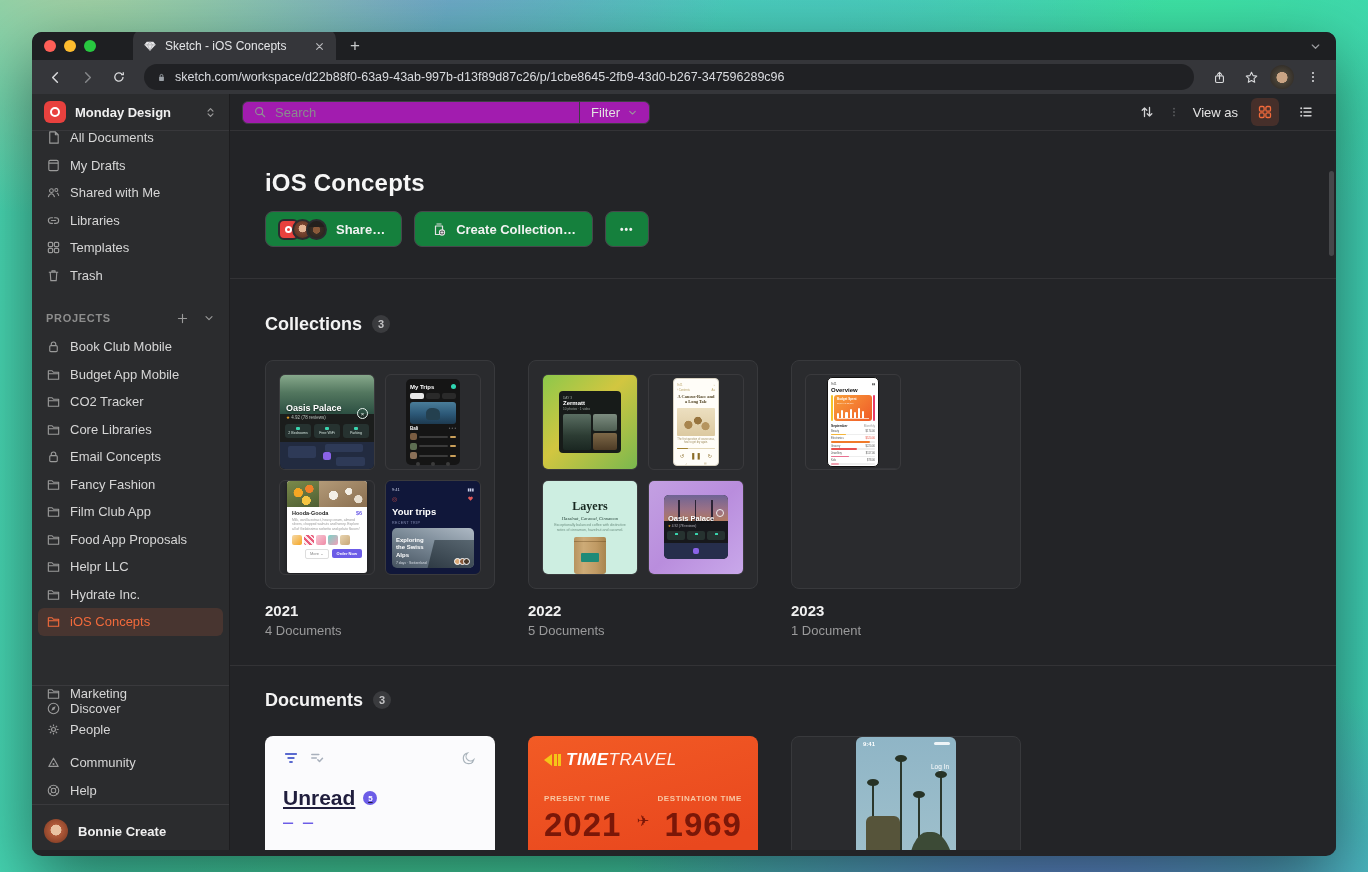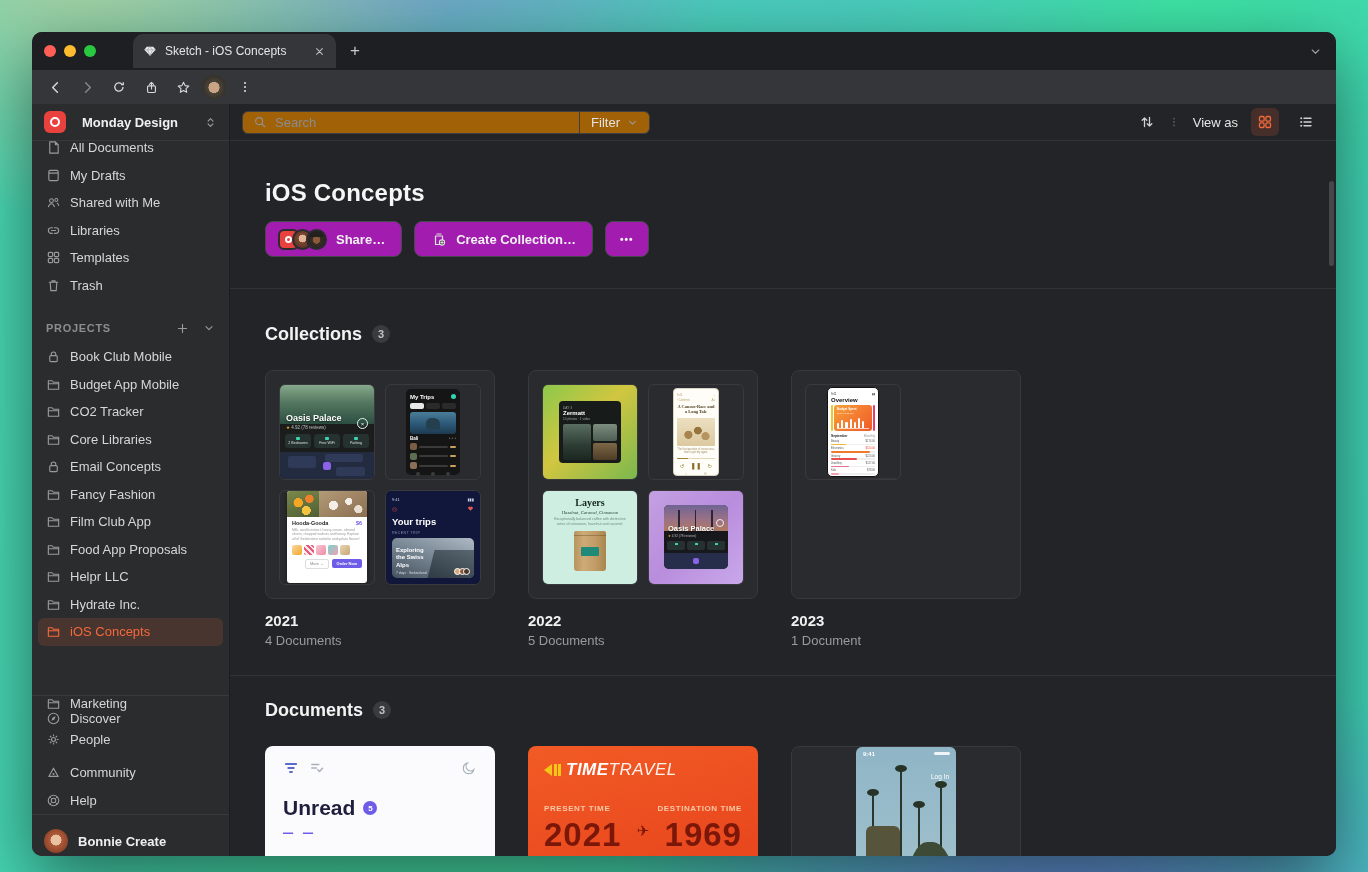--- a/index.html
+++ b/index.html
@@ -14,41 +14,41 @@
       radial-gradient(760px 520px at 78% 108%, rgba(108,115,220,.9), transparent 60%),
       radial-gradient(640px 460px at 30% 112%, rgba(70,225,150,.85), transparent 60%),
       linear-gradient(120deg,#49d8b2,#3ecfb4);
   }
   .window {
     position:absolute; left:32px; top:32px; width:1304px; height:824px;
     border-radius:10px; overflow:hidden; background:#232427;
     box-shadow:0 24px 70px rgba(0,0,0,.5);
   }
   
-  .tabstrip { height:38px; background:#1e1f22; display:flex; align-items:center; position:relative; }
+  .tabstrip { height:28px; background:#1e1f22; display:flex; align-items:center; position:relative; }
   .lights { display:flex; gap:8px; padding:0 14px 0 12px; }
   .light { width:12px; height:12px; border-radius:50%; }
   .light.r{background:#ff5f57}.light.y{background:#febc2e}.light.g{background:#28c840}
   .tab { margin-left:23px; width:203px; height:34px; background:#35363a; border-radius:10px 10px 0 0;
          display:flex; align-items:center; padding:0 10px; gap:8px; }
   .tab-title { color:#e4e5e7; font-size:12px; flex:1; white-space:nowrap; overflow:hidden; }
   .newtab { color:#c8c9cb; font-size:17px; margin-left:14px; }
   .tabchev { position:absolute; right:14px; color:#9a9b9e; }
   .toolbar { height:34px; background:#35363a; display:flex; align-items:center; padding:0 10px; gap:6px; }
   .navic { width:26px; height:26px; display:flex; align-items:center; justify-content:center; color:#d8d9db; }
   .navic.dim { color:#85878a; }
   .urlbar { flex:1; height:26px; background:#202124; border-radius:13px; display:flex; align-items:center;
             padding:0 12px; gap:8px; margin:0 6px; }
   .urltext { color:#dadce0; font-size:12.5px; white-space:nowrap; overflow:hidden; }
   .tavatar { width:24px; height:24px; border-radius:50%;
              background:radial-gradient(circle at 50% 52%, #c9a484 31%, #4a4438 33%, #35302a 70%); }
   
   .app { display:flex; height:756px; }
   .sidebar { width:198px; background:#2b2c2e; border-right:1px solid #1d1d1f; display:flex; flex-direction:column; }
-  .ws-header { height:37px; flex:none; display:flex; align-items:center; gap:16px; padding:0 12px;
+  .ws-header { height:37px; flex:none; display:flex; align-items:center; gap:9px; padding:0 12px;
                border-bottom:1px solid #38383b; }
   .ws-logo { width:22px; height:22px; border-radius:6px; background:#e8413e; display:flex; align-items:center; justify-content:center; }
   .ws-logo span { width:10px; height:10px; border:2.5px solid #fff; border-radius:50%; display:block; }
   .ws-name { color:#f0f0f0; font-size:13px; font-weight:700; flex:1; }
   .snav { flex:1; overflow:hidden; }
   .snav-inner { margin-top:-7px; }
   .srow { height:27.5px; display:flex; align-items:center; gap:9px; padding:0 14px; color:#d6d6d6; font-size:13px; font-weight:500; }
   .srow svg { width:15px; height:15px; color:#9a9a9a; flex:none; }
   .srow.sel { background:rgba(242,106,59,.15); color:#f26a3b; border-radius:6px; margin:0 6px; padding:0 8px; }
   .srow.sel svg { color:#f26a3b; }
@@ -57,36 +57,36 @@
              letter-spacing:.7px; margin-top:20px; height:18px; margin-bottom:6px; }
   .projhdr .ph-ic { margin-left:auto; display:flex; gap:14px; color:#9a9a9a; }
   .sdiv { height:1px; background:#3a3a3d; flex:none; }
   .suser { height:44px; margin-top:1px; display:flex; align-items:center; gap:10px; padding:6px 12px 0; }
   .avatar-b { width:24px; height:24px; border-radius:50%;
               background:radial-gradient(circle at 50% 46%, #e9c2a2 30%, #b05a3a 32%, #8a4228 75%); }
   .suser span { color:#f0f0f0; font-size:13px; font-weight:700; }
   
   .main { flex:1; background:#232427; display:flex; flex-direction:column; min-width:0; position:relative; }
   .mtop { height:37px; flex:none; display:flex; align-items:center; padding:0 16px 0 12px; border-bottom:1px solid #333336; }
-  .search { width:408px; height:23px; background:#a16207; border:1px solid #3e3f42; border-radius:6px;
+  .search { width:408px; height:23px; background:#a21caf; border:1px solid #3e3f42; border-radius:6px;
             display:flex; align-items:center; }
   .search .mag { color:#8f9093; margin:0 8px 0 10px; display:flex; }
   .search input { background:transparent; border:0; outline:0; color:#e0e0e0; font-size:13px; flex:1;
                   font-family:inherit; }
   .search input::placeholder { color:#8a8b8e; }
   .filterbtn { height:100%; border-left:1px solid #3e3f42; display:flex; align-items:center; gap:7px;
                padding:0 11px; color:#e2e2e2; font-size:13px; font-weight:500; }
   .mtop-right { margin-left:auto; display:flex; align-items:center; gap:13px; color:#d2d2d4; }
   .viewas { font-size:13px; color:#e4e4e4; }
   .viewbtn { width:28px; height:28px; border-radius:6px; display:flex; align-items:center; justify-content:center; color:#cfcfd1; }
   .viewbtn.active { background:rgba(242,106,59,.17); color:#f26a3b; }
   .content { flex:1; overflow:hidden; position:relative; }
   .ctitle { font-size:24px; font-weight:700; color:#f6f6f6; margin:38px 0 0 35px; letter-spacing:.2px; }
   .btnrow { display:flex; gap:12px; margin:14px 0 0 35px; }
-  .btn { height:36px; border:1px solid #47484c; border-radius:8px; background:#a21caf; color:#f2f2f2;
+  .btn { height:36px; border:1px solid #47484c; border-radius:8px; background:#15803d; color:#f2f2f2;
          font-size:13px; font-weight:700; display:flex; align-items:center; padding:0 16px; gap:9px; }
   .avs { display:flex; margin-left:-4px; }
   .av { width:21px; height:21px; border-radius:50%; border:2px solid #2b2c2f; margin-left:-7px; }
   .av.logo { border-radius:6px; background:#e8413e; margin-left:0; display:flex; align-items:center; justify-content:center; }
   .av.logo i { width:7px; height:7px; border:2px solid #fff; border-radius:50%; display:block; }
   .av.w { background:radial-gradient(circle at 50% 44%, #e3b494 30%, #7a4632 32%, #5f3524 75%); }
   .av.m { background:linear-gradient(180deg,#23201d 0 34%,transparent 34%),
                radial-gradient(circle at 50% 52%, #8a5a3a 30%, #3a2e26 32%, #2b241e 75%); }
   .hdiv { height:1px; background:#333336; margin-top:31px; }
   .hdiv2 { height:1px; background:#333336; margin-top:27px; }
@@ -193,21 +193,21 @@
       radial-gradient(circle at 75% 65%, #b5945e 11%, transparent 13%),
       linear-gradient(180deg,#ecdfc0,#dcc9a0); }
   .t-cc .cap { font-size:2.6px; color:#a08f62; text-align:center; margin-top:2px; line-height:1.4; }
   .t-cc .pr { height:1.5px; background:#e3d7b8; border-radius:1px; margin-top:3px; position:relative; }
   .t-cc .pr i { position:absolute; left:0; top:0; bottom:0; width:30%; background:#a08030; border-radius:1px; }
   .t-cc .ctr { display:flex; justify-content:space-around; align-items:center; margin-top:3px; color:#8a6c28; font-size:5px; }
   .t-cc .ctr b { font-size:6.5px; }
   .t-cc .ft { display:flex; justify-content:space-around; margin-top:2px; color:#c3b183; font-size:3.4px; }
   
   .t-ly { background:#cdeee1; display:flex; flex-direction:column; align-items:center; font-size:4px; color:#27443a; }
-  .t-ly .tt { font-family:"Liberation Serif","DejaVu Serif",serif; font-size:10px; font-weight:700; color:#16261f; margin-top:6px; }
+  .t-ly .tt { font-family:"Liberation Serif","DejaVu Serif",serif; font-size:12px; font-weight:700; color:#16261f; margin-top:18px; }
   .t-ly .ss { font-family:"Liberation Serif","DejaVu Serif",serif; font-style:italic; font-size:4.6px; margin-top:2px; }
   .t-ly .ds { font-size:3.6px; color:#6f9183; text-align:center; width:80%; line-height:1.4; margin-top:2px; }
   .t-ly .bag { width:32px; height:40px; margin-top:4px; border-radius:2px 2px 3px 3px; position:relative;
       background:linear-gradient(90deg,#b6935f 0%,#cdab77 30%,#c09a64 70%,#a8854e 100%); }
   .t-ly .bag::before { content:""; position:absolute; left:0; right:0; top:4px; height:1.5px; background:rgba(90,60,20,.35); }
   .t-ly .bag i { position:absolute; left:7px; right:7px; top:16px; height:9px; background:#1f8a78; border-radius:1px; }
   
   .t-op { background:linear-gradient(135deg,#c3a0e2 0%,#b98ddd 50%,#c9a8ea 100%); display:flex; align-items:center; justify-content:center; }
   .t-op .card { width:64px; height:64px; background:#17181c; border-radius:5px; overflow:hidden; color:#fff; display:flex; flex-direction:column; }
   .t-op .ph { height:40%; position:relative; background:linear-gradient(180deg,#6f6494 0%,#9a7186 55%,#b07a60 100%); }
@@ -236,21 +236,21 @@
   .t-ov .mr s { text-decoration:none; color:#9a9a9a; font-weight:400; }
   .t-ov .li { margin-top:2.2px; }
   .t-ov .li .lr { display:flex; justify-content:space-between; font-size:2.6px; color:#555; }
   .t-ov .li .pb { height:1.4px; background:#eee; border-radius:1px; margin-top:.8px; position:relative; }
   .t-ov .li .pb i { position:absolute; left:0; top:0; bottom:0; border-radius:1px; }
   .t-ov .tab { display:flex; justify-content:space-around; margin-top:3px; color:#b5b5b5; font-size:3.4px; }
   
   .d-unread { background:#fbfbfd; padding:14px 18px; }
   .d-unread .ir { display:flex; align-items:center; gap:10px; }
   .d-unread .ir .sp { flex:1; }
-  .d-unread .tt { margin-top:20px; display:flex; align-items:center; gap:8px; font-size:21px; font-weight:700; color:#201e3d; }
+  .d-unread .tt { margin-top:20px; display:flex; align-items:center; gap:8px; font-size:21px; font-weight:700; color:#201e3d;text-decoration:underline; }
   .d-unread .bdg { width:14px; height:14px; background:#6c5ce7; color:#fff; border-radius:50%; font-size:8px;
       font-weight:700; display:flex; align-items:center; justify-content:center; }
   .d-unread .clip { margin-top:9px; height:5px; overflow:hidden; color:#6c5ce7; font-size:13px; font-weight:700; }
   .d-emmet { background:linear-gradient(165deg,#f25b25 0%,#e9481e 70%); padding:14px 16px; color:#fff; }
   .d-emmet .logo { display:flex; align-items:center; gap:5px; }
   .d-emmet .arrow { display:flex; align-items:center; gap:1.5px; }
   .d-emmet .arrow u { width:0; height:0; border-top:6px solid transparent; border-bottom:6px solid transparent; border-right:8px solid #f5c518; display:block; }
   .d-emmet .arrow i { width:3px; height:12px; background:#f5c518; display:block; }
   .d-emmet .brand { font-size:17px; font-style:italic; letter-spacing:.5px; }
   .d-emmet .brand b { font-weight:900; }
@@ -439,20 +439,26 @@
     <span class="navic dim">
         <svg width="15" height="15">
           <use href="#i-fwd"></use>
         </svg>
       </span>
     <span class="navic">
         <svg width="14" height="14">
           <use href="#i-reload"></use>
         </svg>
       </span>
+    <div class="urlbar">
+      <svg width="11" height="11" style="color:#9aa0a6; flex:none">
+          <use href="#i-padlock-s"></use>
+        </svg>
+      <span class="urltext">sketch.com/workspace/d22b88f0-63a9-43ab-997b-d13f89d87c26/p/1cbe8645-2fb9-43d0-b267-347596289c96</span>
+    </div>
     <span class="navic">
         <svg width="15" height="15">
           <use href="#i-shareup"></use>
         </svg>
       </span>
     <span class="navic">
         <svg width="15" height="15">
           <use href="#i-star"></use>
         </svg>
       </span>

